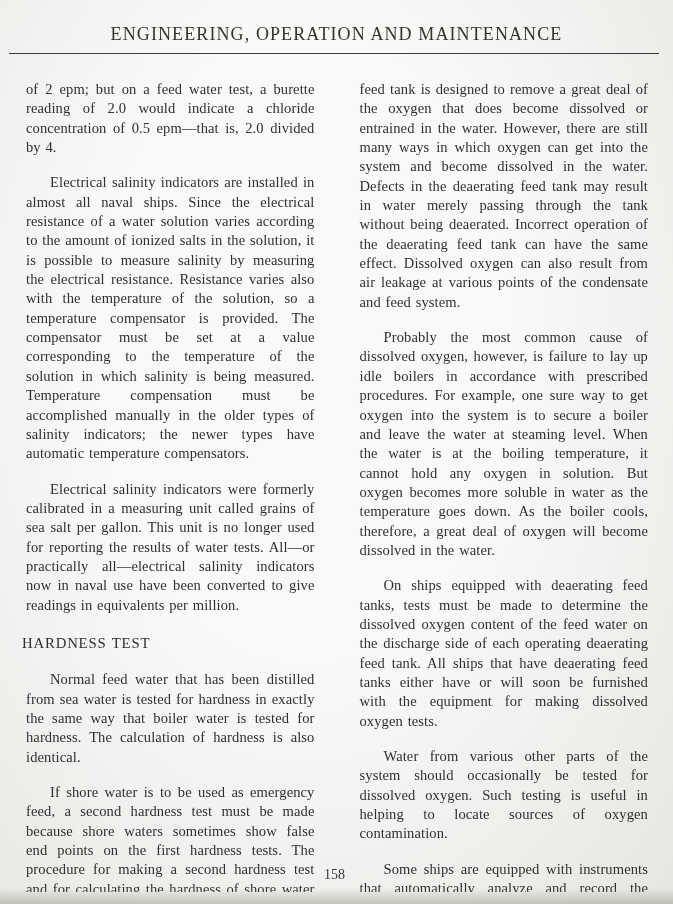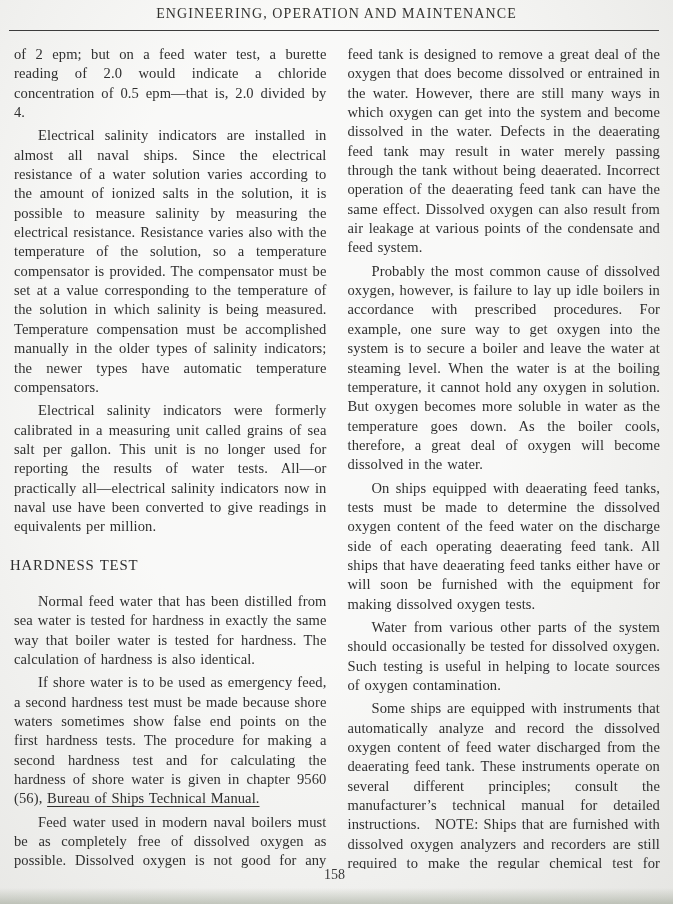--- a/index.html
+++ b/index.html
@@ -24,23 +24,23 @@
       radial-gradient(ellipse at 45% 38%, rgba(255,255,255,0.55) 40%, rgba(0,0,0,0.05) 100%),
       var(--paper);
   }
   .page::after { 
     content: "";
     position: absolute; left: 0; right: 0; bottom: 0; height: 16px;
     background: linear-gradient(to bottom, rgba(160,168,150,0) 0%, rgba(150,158,140,0.28) 55%, rgba(130,140,120,0.42) 100%);
     pointer-events: none;
   }
   .running-head {
-    padding-top: 6px;
+    padding-top: 24px;
     text-align: center;
-    font-size: 14px;
+    font-size: 18px;
     letter-spacing: 1.1px;
     color: #333330;
     white-space: nowrap;
   }
   .head-rule {
     margin: 8px 14px 0 9px;
     height: 0;
     border-top: 1.6px solid var(--rule);
   }
   .columns {
@@ -52,27 +52,27 @@
   }
   .col {
     width: 321px;
     text-align: justify;
     font-size: 14.55px;
     line-height: 19.35px;
     color: var(--ink);
     letter-spacing: 0.1px;
     word-spacing: 1px;
   }
-  .para { margin: 4px; text-align: justify; }
+  .para { margin: 16px; text-align: justify; }
   .para.indent { text-indent: 24px; }
   .section-heading {
     font-size: 14.8px;
     font-weight: normal;
     letter-spacing: 0.8px;
-    margin: 19px 0 17px 0;
+    margin: 19px 0 17px 12px;
     text-align: left;
   }
   .underlined {
     text-decoration: underline;
     text-underline-offset: 3px;
   }
   .page-number {
     position: absolute;
     left: 16px; right: 20px;
     top: 867px;

